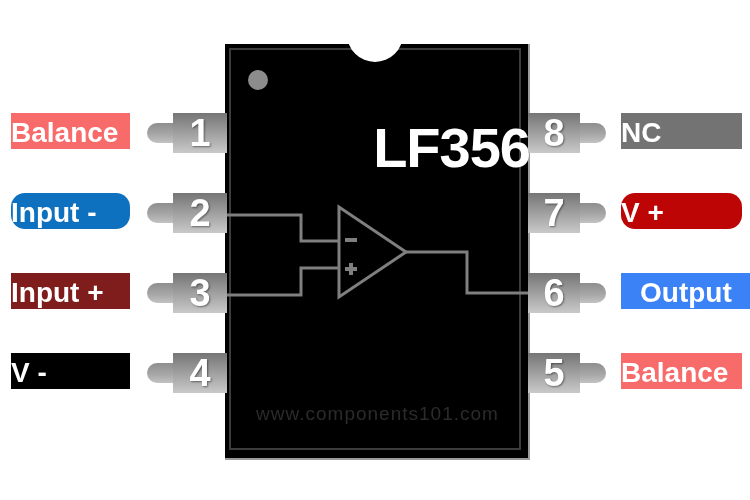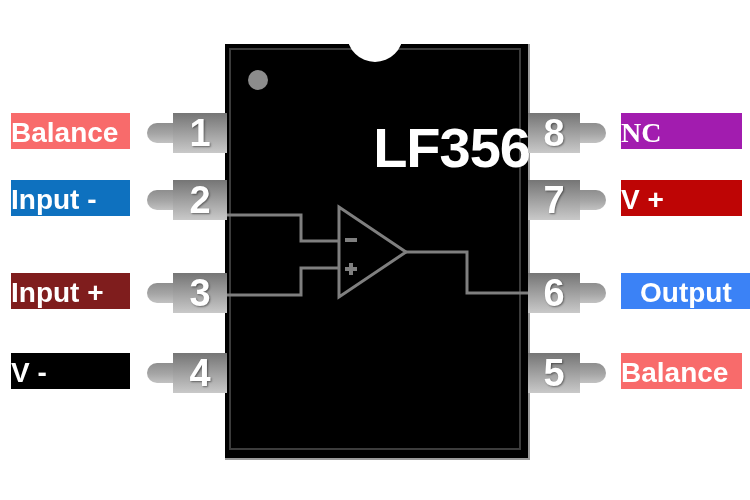--- a/index.html
+++ b/index.html
@@ -61,33 +61,34 @@
     background:linear-gradient(180deg,#757575 0%,#9e9e9e 48%,#c9c9c9 100%);
     z-index:2;text-align:center;
   }
   .pin.left  .pin-body{left:26px;width:54px;}
   .pin.right .pin-body{left:0;width:52px;}
   .pin-number{
     display:block;color:#ffffff;font-size:38px;font-weight:bold;
     line-height:40px;text-shadow:1px 1px 2px rgba(0,0,0,0.45);
   }
   
-  .row1{top:113px;} .row2{top:180px;} .row3{top:273px;} .row4{top:353px;}
+  .row1{top:113px;} .row2{top:193px;border-radius:14px;} .row3{top:273px;} .row4{top:353px;}
 </style>
 </head>
 <body>
 
 <div class="stage">
 
   <div class="chip">
     <div class="chip-inner-border"></div>
   </div>
   <div class="chip-notch"></div>
   <div class="chip-dot"></div>
   <div class="chip-title">LF356</div>
+  <div class="watermark">www.components101.com</div>
 
   <svg class="opamp-svg" width="750" height="500" viewBox="0 0 750 500">
 
     <path d="M225,215 H301 V241 H339" fill="none" stroke="#7f7f7f" stroke-width="3"></path>
 
     <path d="M225,295 H301 V268 H339" fill="none" stroke="#7f7f7f" stroke-width="3"></path>
 
     <path d="M406,252 H467 V293 H532" fill="none" stroke="#7f7f7f" stroke-width="3"></path>
 
     <polygon points="339,207 339,297 406,252" fill="none" stroke="#7f7f7f" stroke-width="3"></polygon>
@@ -95,21 +96,21 @@
     <path d="M345,240 H357" fill="none" stroke="#7f7f7f" stroke-width="4"></path>
 
     <path d="M345,269 H357 M351,263 V275" fill="none" stroke="#7f7f7f" stroke-width="4"></path>
   </svg>
 
   <div class="pinlabel left row1" style="background-color: rgb(248, 107, 107);">Balance</div>
   <div class="pinlabel left row2" style="background-color: rgb(14, 113, 191);">Input -</div>
   <div class="pinlabel left row3" style="background-color: #7f1d1d;">Input +</div>
   <div class="pinlabel left row4" style="background-color: rgb(0, 0, 0);">V -</div>
 
-  <div class="pinlabel right row1" style="background-color: #a21caf; font-family: Liberation Serif, serif;">NC</div>
+  <div class="pinlabel right row1" style="background-color: #737373;">NC</div>
   <div class="pinlabel right row2" style="background-color: rgb(190, 5, 5);">V +</div>
   <div class="pinlabel right row3" style="background-color: #3b82f6; padding-left: 19px;">Output</div>
   <div class="pinlabel right row4" style="background-color: rgb(248, 107, 107);">Balance</div>
 
   <div class="pin left row1">
     <div class="pin-stub"></div>
     <div class="pin-body">
       <span class="pin-number">1</span>
     </div>
   </div>

